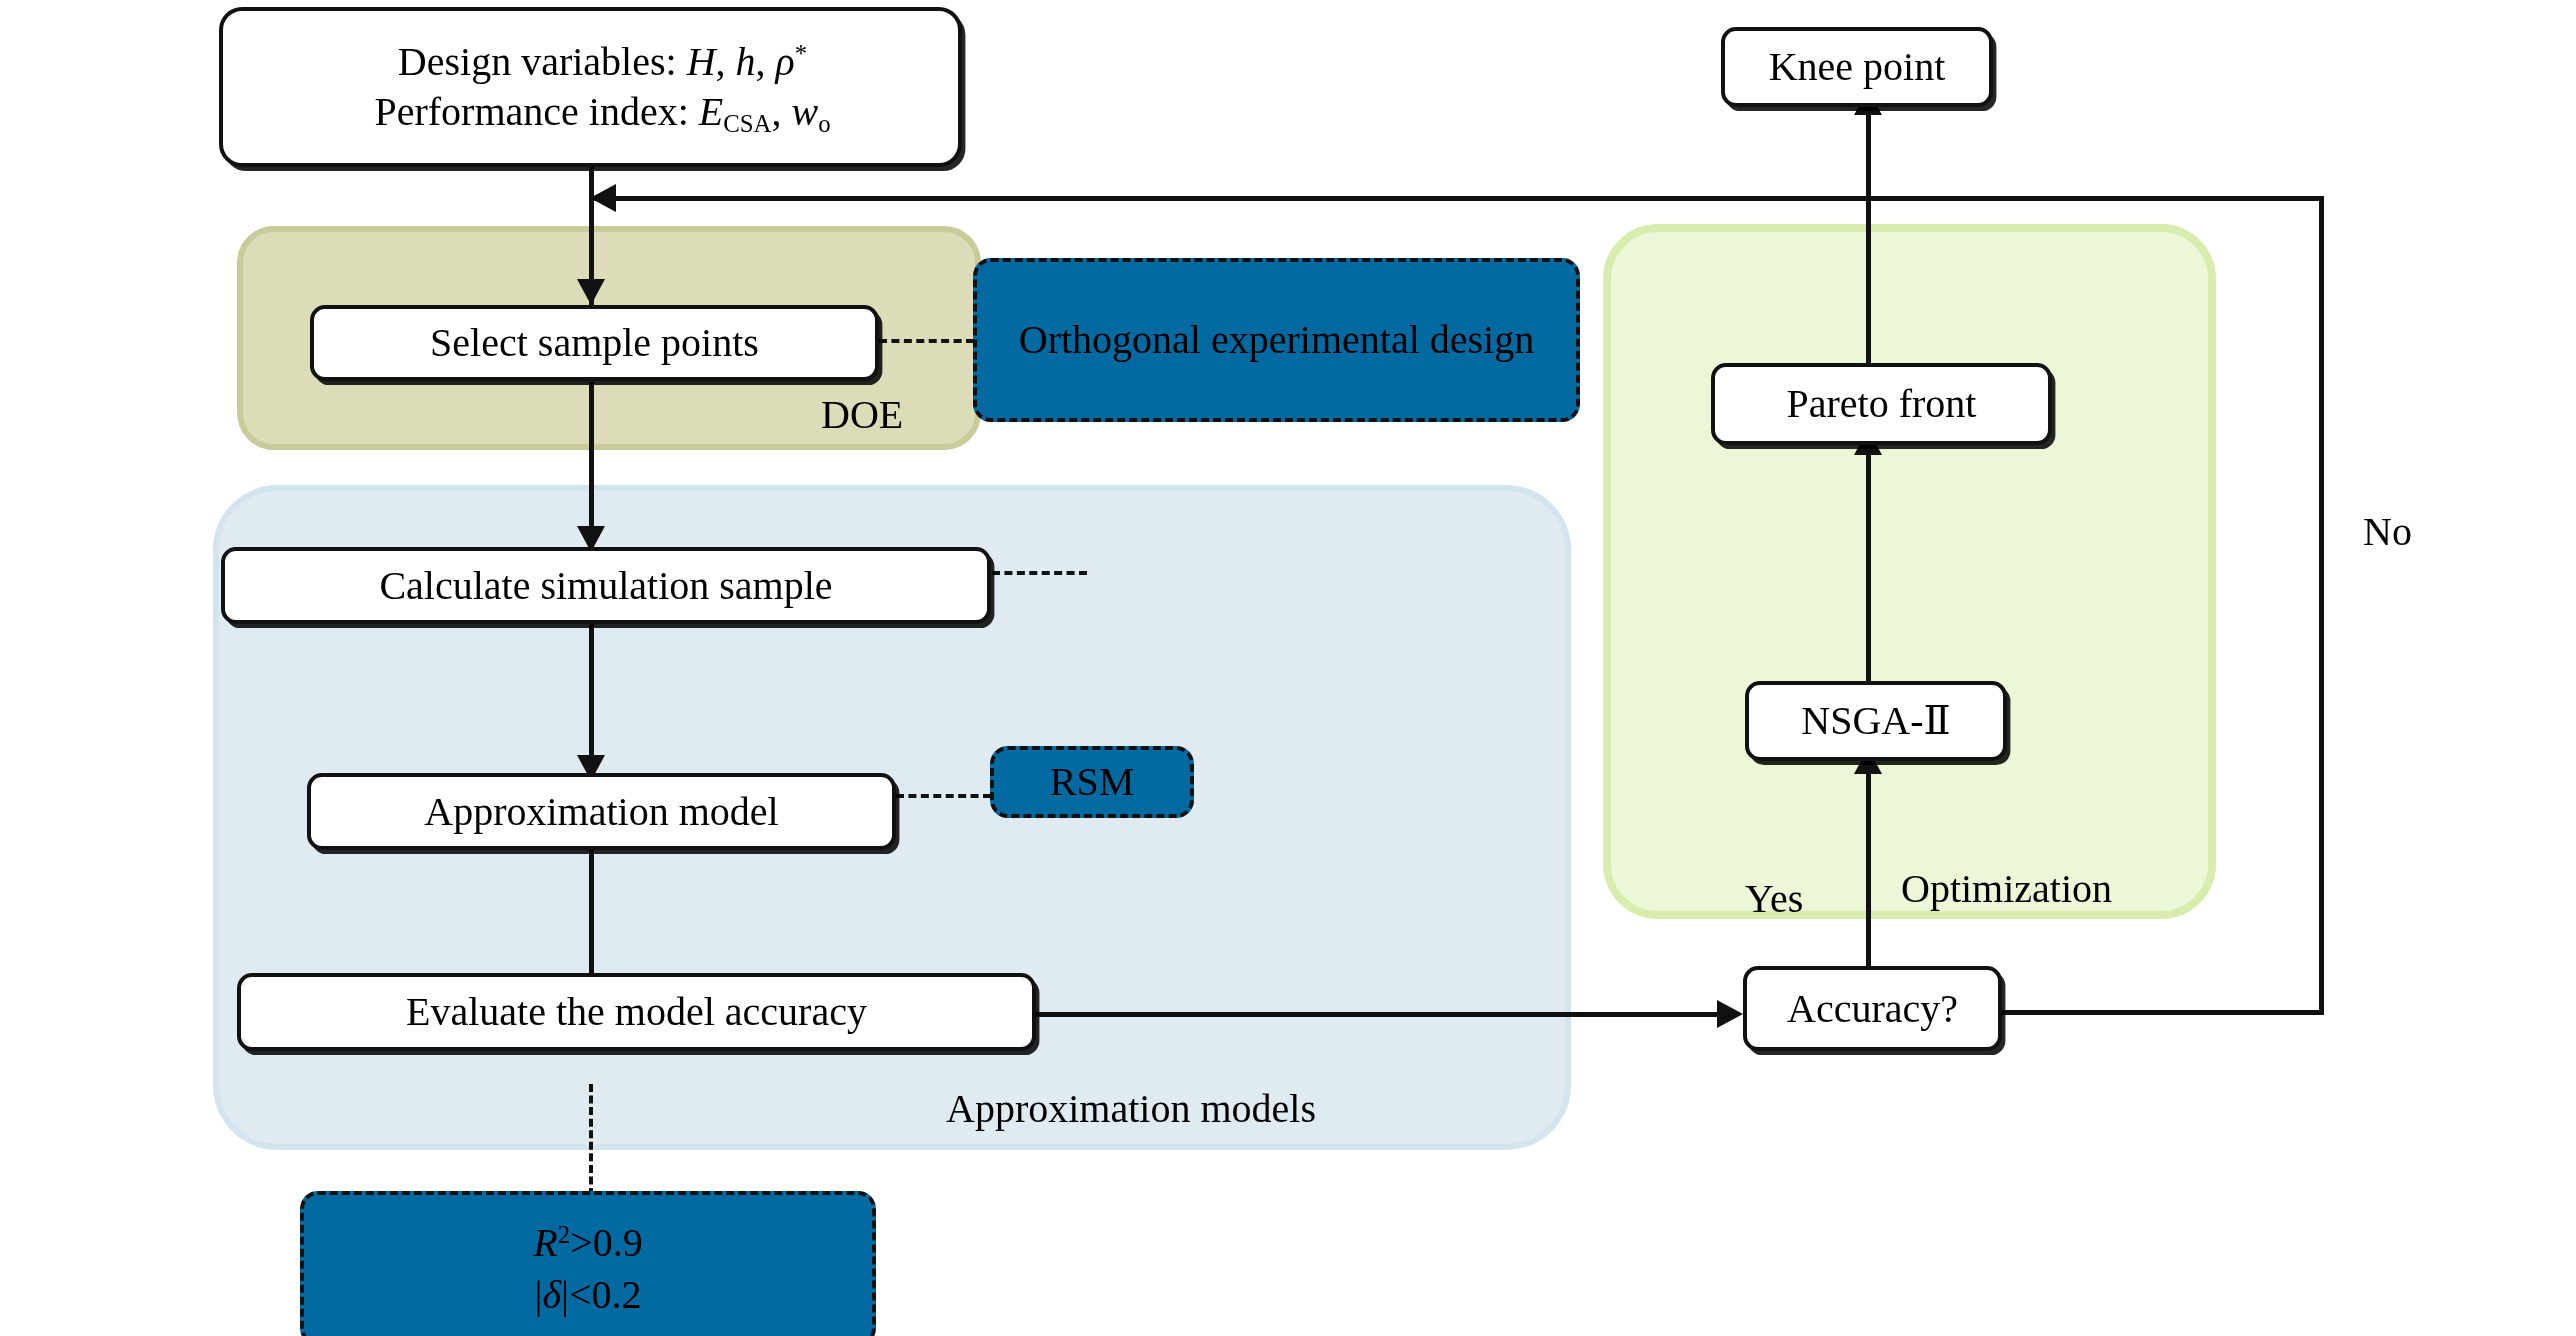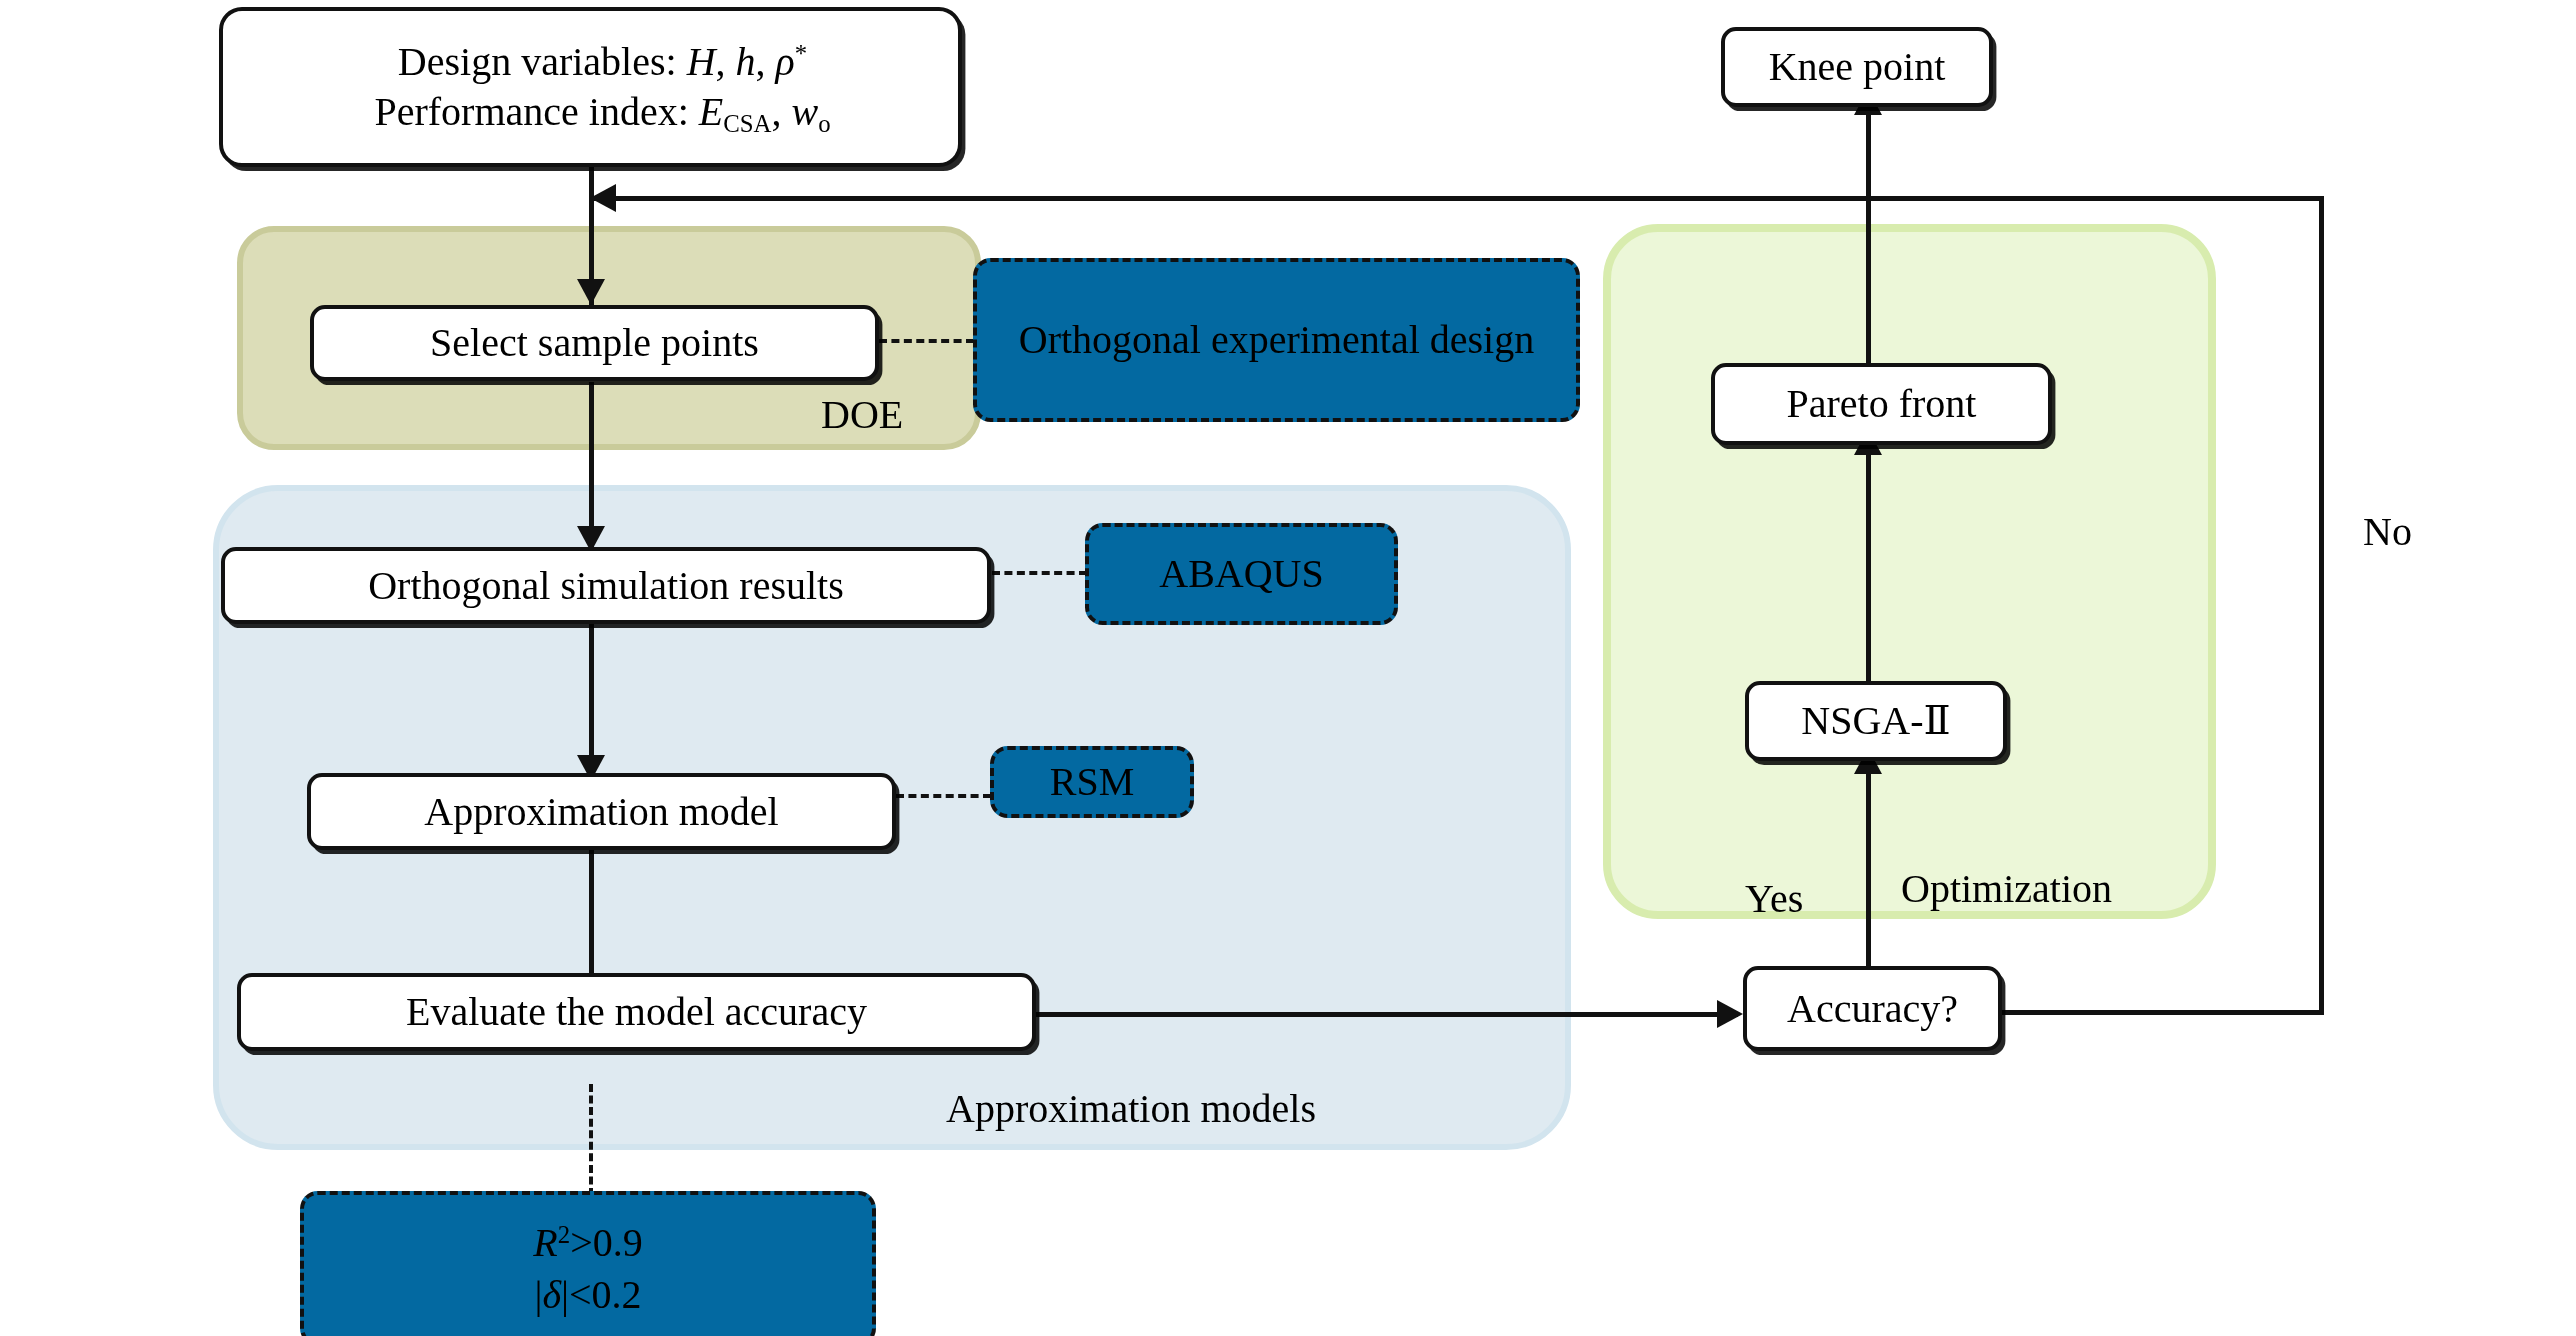--- a/index.html
+++ b/index.html
@@ -188,21 +188,21 @@
       <span class="l1"><span>Design variables: </span><i class="var">H</i>, <i class="var">h</i>, <i class="var">ρ</i><sup>*</sup></span>
       <span class="l2"><span>Performance index: </span><i class="var">E</i><sub>CSA</sub>, <i class="var">w</i><sub>o</sub></span>
     </div>
   </div>
 
   <div class="node" style="left:310px; top:305px; width:569px; height:76px;">
     <span class="node-inner">Select sample points</span>
   </div>
 
   <div class="node" style="left:221px; top:547px; width:770px; height:77px;">
-    <span class="node-inner">Orthogonal simulation results</span>
+    <span class="node-inner">Calculate simulation sample</span>
   </div>
 
   <div class="node" style="left:307px; top:773px; width:589px; height:77px;">
     <span class="node-inner">Approximation model</span>
   </div>
 
   <div class="node" style="left:237px; top:973px; width:799px; height:78px;">
     <span class="node-inner">Evaluate the model accuracy</span>
   </div>
 
@@ -219,23 +219,20 @@
   </div>
 
   <div class="node" style="left:1743px; top:966px; width:259px; height:85px;">
     <span class="node-inner">Accuracy?</span>
   </div>
 
   <div class="node-dashed" style="left:973px; top:258px; width:607px; height:164px;">
     <span class="node-inner">Orthogonal experimental design</span>
   </div>
 
-  <div class="node-dashed" style="left:1085px; top:523px; width:313px; height:102px;">
-    <span class="node-inner">ABAQUS</span>
-  </div>
 
   <div class="node-dashed" style="left:990px; top:746px; width:204px; height:72px;">
     <span class="node-inner">RSM</span>
   </div>
 
   <div class="node-dashed" style="left:300px; top:1191px; width:576px; height:155px; flex-direction:column;">
     <div class="node-inner">
       <span class="l1"><i class="var">R</i><sup>2</sup>&gt;0.9</span>
       <span class="l2">|<i class="var">δ</i>|&lt;0.2</span>
     </div>

